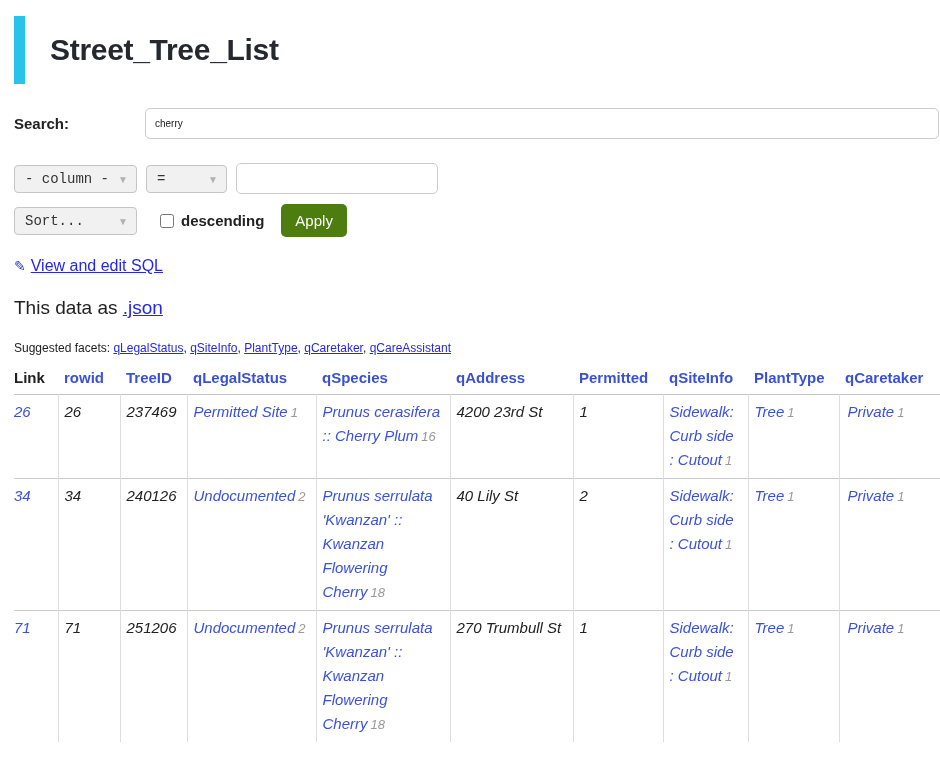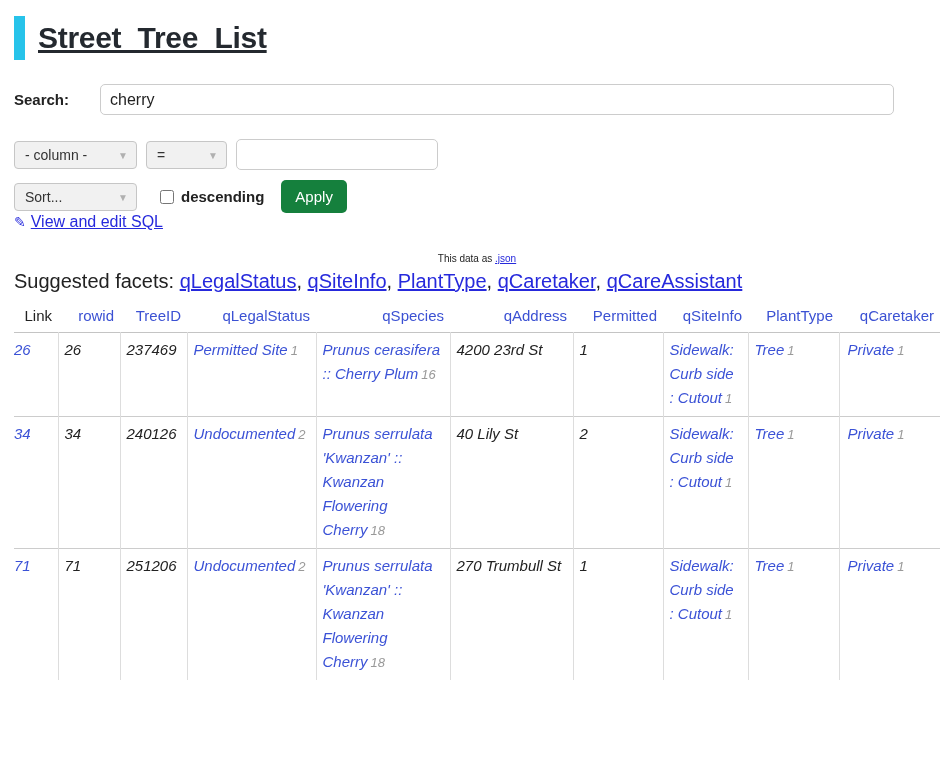--- a/index.html
+++ b/index.html
@@ -7,76 +7,76 @@
   body {
     width:940px; height:764px; overflow:hidden;
     background:#ffffff; color:#222;
     font-family:"Liberation Sans", sans-serif;
   }
   .content { padding:16px 0 0 14px; }
 
   
   .title-wrap { display:flex; align-items:stretch; }
   .accent-bar { width:11px; background:#27C3EA; margin-right:13px; }
-  h1.page-title { margin:0; font-size:30px; font-weight:bold; color:#24292f; letter-spacing:-0.3px; line-height:44px;text-decoration:underline; }
+  h1.page-title { margin:12px; font-size:30px; font-weight:bold; color:#24292f; letter-spacing:-0.3px; line-height:44px; }
 
   
   .rowcount { font-size:17px; font-weight:bold; margin-top:32px; }
 
   
-  .search-row { margin-top:24px; display:flex; align-items:center; }
+  .search-row { margin-top:24px; display:flex; align-items:center;gap:45px; }
   .search-label { font-weight:bold; font-size:15px; width:86px; }
   .search-input {
     width:794px; height:31px; border:1px solid #ccc; border-radius:5px;
-    padding:0 9px; font-size:16px; color:#222; font-family:"Liberation Sans", sans-serif;
+    padding:0 9px; font-size:10px; color:#222; font-family:"Liberation Sans", sans-serif;
   }
 
   
   .filter-row, .sort-row { display:flex; align-items:center; }
   .filter-row { margin-top:24px; }
   .sort-row { margin-top:10px; }
   .select-wrap { position:relative; display:inline-block; margin-right:9px; }
   .select-wrap select {
     -webkit-appearance:none; appearance:none;
     background:#f1f1f1; border:1px solid #c6c6c6; border-radius:4px;
     height:28px; font-size:14px; color:#333; padding:0 26px 0 10px;
-    font-family:Liberation Sans, sans-serif;
+    font-family:Liberation Mono, monospace;
   }
   .select-wrap .chev {
     position:absolute; right:9px; top:50%; transform:translateY(-50%);
     color:#b0b0b0; font-size:10px; pointer-events:none;
   }
   .col-select select, .sort-select select { width:123px; }
   .op-select select { width:81px; }
   .filter-value {
     width:202px; height:31px; border:1px solid #ccc; border-radius:5px;
     padding:0 8px; font-size:14px; font-family:"Liberation Sans", sans-serif;
   }
   .desc-check { width:14px; height:14px; margin:0 0 0 14px; }
   .desc-label { font-weight:bold; font-size:15px; margin-left:7px;text-align:right; }
   .apply-btn {
-    margin-left:17px; background:#15803d; color:#fff; border:none; border-radius:5px;
+    margin-left:17px; background:#4d7c0f; color:#fff; border:none; border-radius:5px;
     height:33px; padding:0 14px; font-size:15px; cursor:pointer;
     font-family:"Liberation Sans", sans-serif;
   }
 
   
-  .sql-line { font-size:16px; }
-  .json-line { margin-top:22px; font-size:10px;text-align:center; }
-  .facets-line { margin-top:6px; font-size:20px; }
+  .sql-line { margin-top:20px; font-size:16px; }
+  .json-line { margin-top:22px; font-size:19px; }
+  .facets-line { margin-top:22px; font-size:12px; }
   a.plain-link { color:#2629DC; text-decoration:underline; cursor:pointer; }
   .pencil { color:#2629DC; margin-right:5px; font-size:14px; }
 
   
   table.data-table {
     margin-top:12px; border-collapse:collapse; table-layout:fixed;
     width:926px; font-size:15px;
   }
   .data-table th {
-    text-align:right; font-weight:normal; padding:2px 6px 8px 6px;
+    text-align:left; font-weight:bold; padding:2px 6px 8px 6px;
     color:#3B51D3; white-space:nowrap; overflow:hidden;
   }
   .data-table th.first, .data-table td.first { padding-left:0; }
   .data-table th.plain { color:#222; }
   .data-table thead tr { border-bottom:1px solid #c4c4c4; }
   .data-table tbody tr { border-bottom:1px solid #cccccc;font-style:italic; }
   .data-table tbody tr:last-child { border-bottom:none; }
   .data-table td {
     vertical-align:top; padding:5px 6px; line-height:24px;
     border-right:1px solid #ddd;

